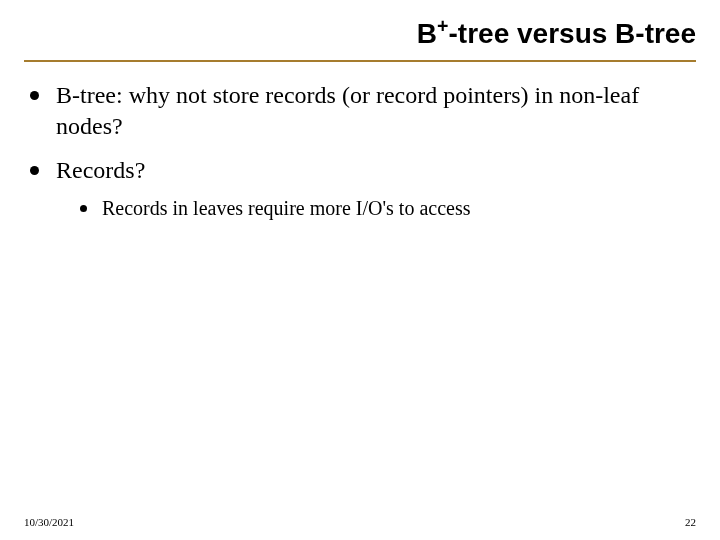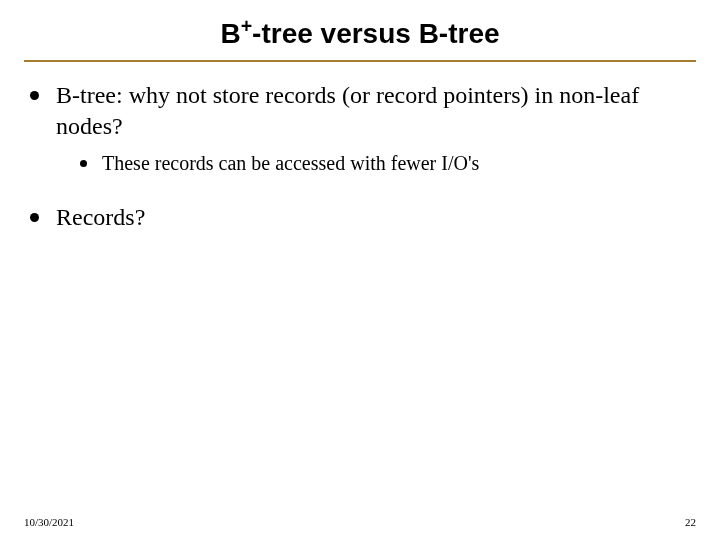--- a/index.html
+++ b/index.html
@@ -13,21 +13,21 @@
   .slide {
     width: 720px;
     height: 540px;
     padding: 18px 24px 0 24px;
     position: relative;
   }
   .title {
     font-family: Arial, Helvetica, sans-serif;
     font-weight: 700;
     font-size: 28px;
-    text-align: center;
+    text-align: right;
     padding-bottom: 10px;
   }
   .title sup {
     font-size: 0.7em;
     vertical-align: super;
     line-height: 0;
   }
   .rule {
     border: none;
     border-top: 2px solid #a67c2e;
@@ -102,29 +102,27 @@
 
   <div class="title">
     <span>B</span><sup>+</sup><span>-tree versus B-tree</span>
   </div>
 
   <hr class="rule">
 
   <ul class="level1">
     <li>
       <span>B-tree: why not store records (or record pointers) in non-leaf nodes?</span>
-      <ul class="level2">
-        <li>
-          <span>These records can be accessed with fewer I/O's</span>
-        </li>
-      </ul>
     </li>
     <li>
       <span>Records?</span>
       <ul class="level2">
+        <li>
+          <span>Records in leaves require more I/O's to access</span>
+        </li>
       </ul>
     </li>
   </ul>
 
   <div class="footer">
     <span>10/30/2021</span>
     <span>22</span>
   </div>
 
 </div>

